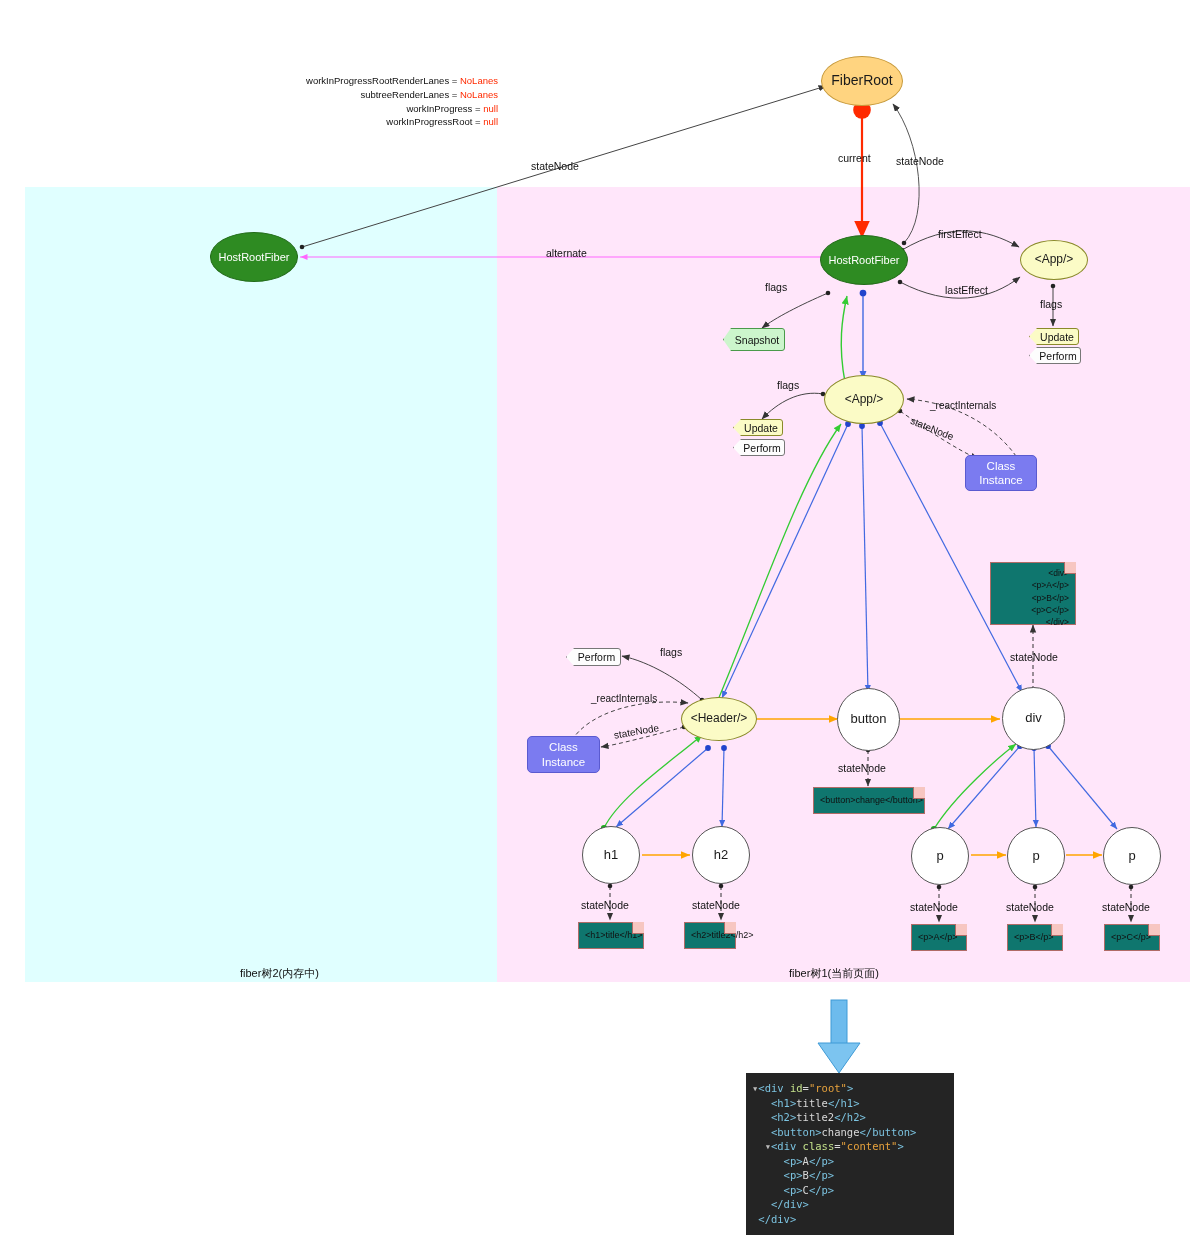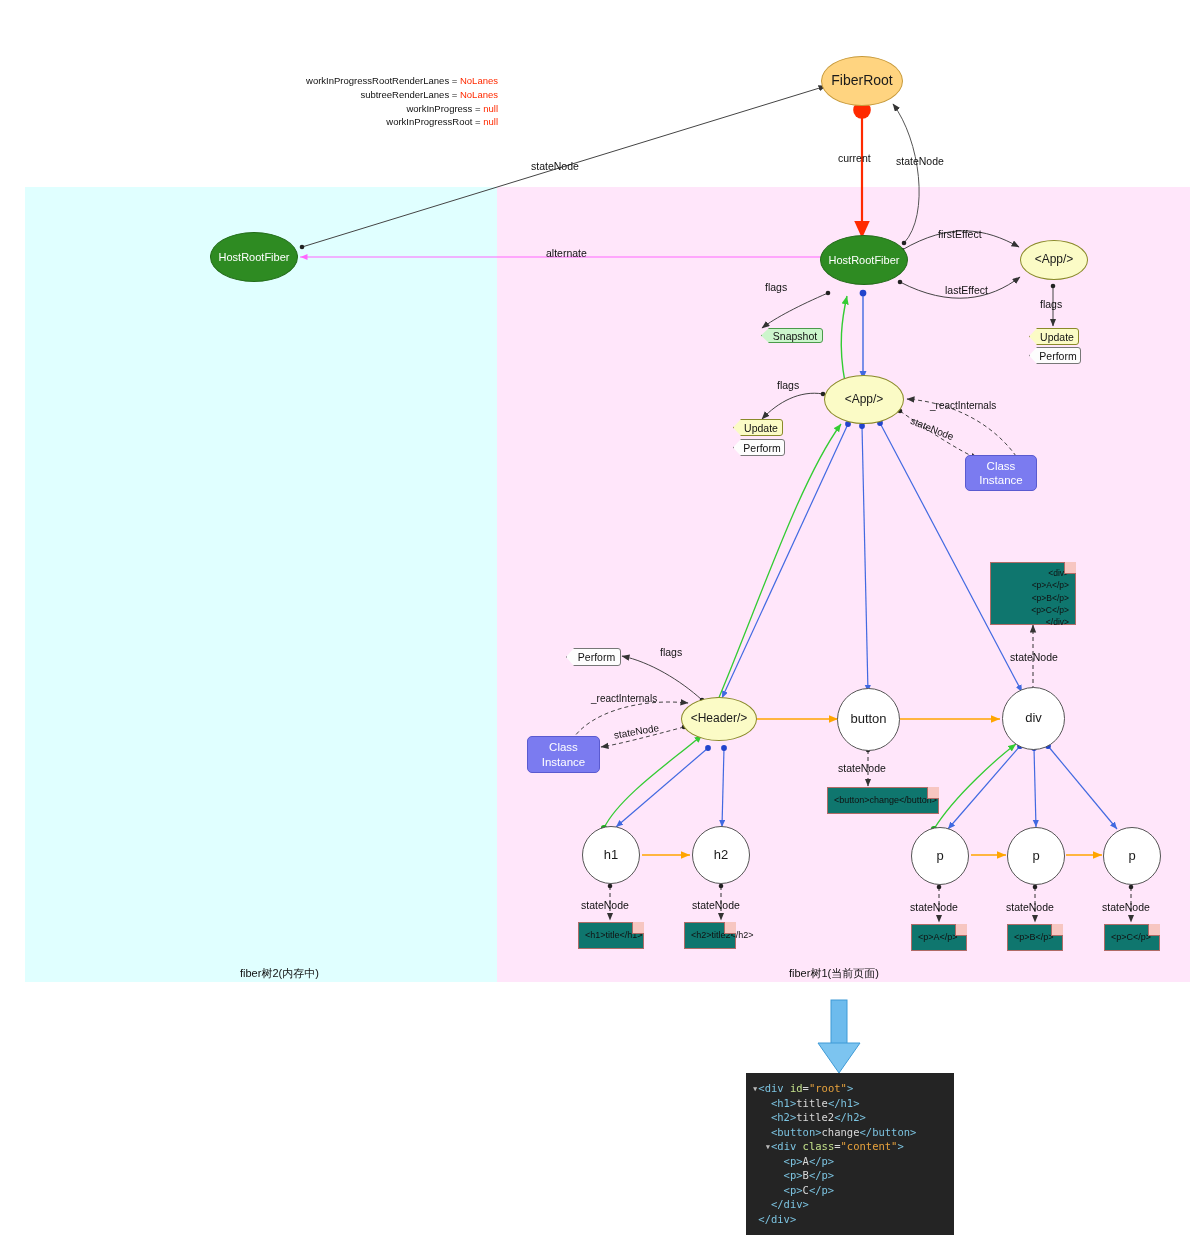--- a/index.html
+++ b/index.html
@@ -206,21 +206,21 @@
 
   <div class="node ellipse n-white" style="left:1002px;top:687px;width:63px;height:63px;">div</div>
 
   <div class="node ellipse n-white" style="left:582px;top:826px;width:58px;height:58px;">h1</div>
   <div class="node ellipse n-white" style="left:692px;top:826px;width:58px;height:58px;">h2</div>
 
   <div class="node ellipse n-white" style="left:911px;top:827px;width:58px;height:58px;">p</div>
   <div class="node ellipse n-white" style="left:1007px;top:827px;width:58px;height:58px;">p</div>
   <div class="node ellipse n-white" style="left:1103px;top:827px;width:58px;height:58px;">p</div>
 
-  <div class="badge green" style="left:761px;top:328px;width:62px;height:15px;">Snapshot</div>
+  <div class="badge green" style="left:723px;top:328px;width:62px;height:23px;">Snapshot</div>
 
   <div class="badge yellow" style="left:1029px;top:328px;width:50px;height:17px;">Update</div>
   <div class="badge white" style="left:1029px;top:347px;width:52px;height:17px;">Perform</div>
 
   <div class="badge yellow" style="left:733px;top:419px;width:50px;height:17px;">Update</div>
   <div class="badge white" style="left:733px;top:439px;width:52px;height:17px;">Perform</div>
 
   <div class="badge white" style="left:566px;top:648px;width:55px;height:18px;">Perform</div>
 
   <div class="classbox" style="left:965px;top:455px;width:72px;height:36px;flex-direction:column;">
@@ -235,21 +235,21 @@
 
   <div class="note" style="left:990px;top:562px;width:86px;height:63px;">
     <span class="fold"></span>
     <pre style="margin:0;font-family:inherit;font-size:8.5px;line-height:1.45;">&lt;div&gt;
    &lt;p&gt;A&lt;/p&gt;
    &lt;p&gt;B&lt;/p&gt;
    &lt;p&gt;C&lt;/p&gt;
 &lt;/div&gt;</pre>
   </div>
 
-  <div class="note single" style="left:813px;top:787px;width:112px;height:27px;margin-left:14px;">
+  <div class="note single" style="left:813px;top:787px;width:112px;height:27px;">
     <span class="fold"></span>
     <span>&lt;button&gt;change&lt;/button&gt;</span>
   </div>
 
   <div class="note single" style="left:578px;top:922px;width:66px;height:27px;">
     <span class="fold"></span>
     <span>&lt;h1&gt;title&lt;/h1&gt;</span>
   </div>
   <div class="note single" style="left:684px;top:922px;width:52px;height:27px;">
     <span class="fold"></span>

